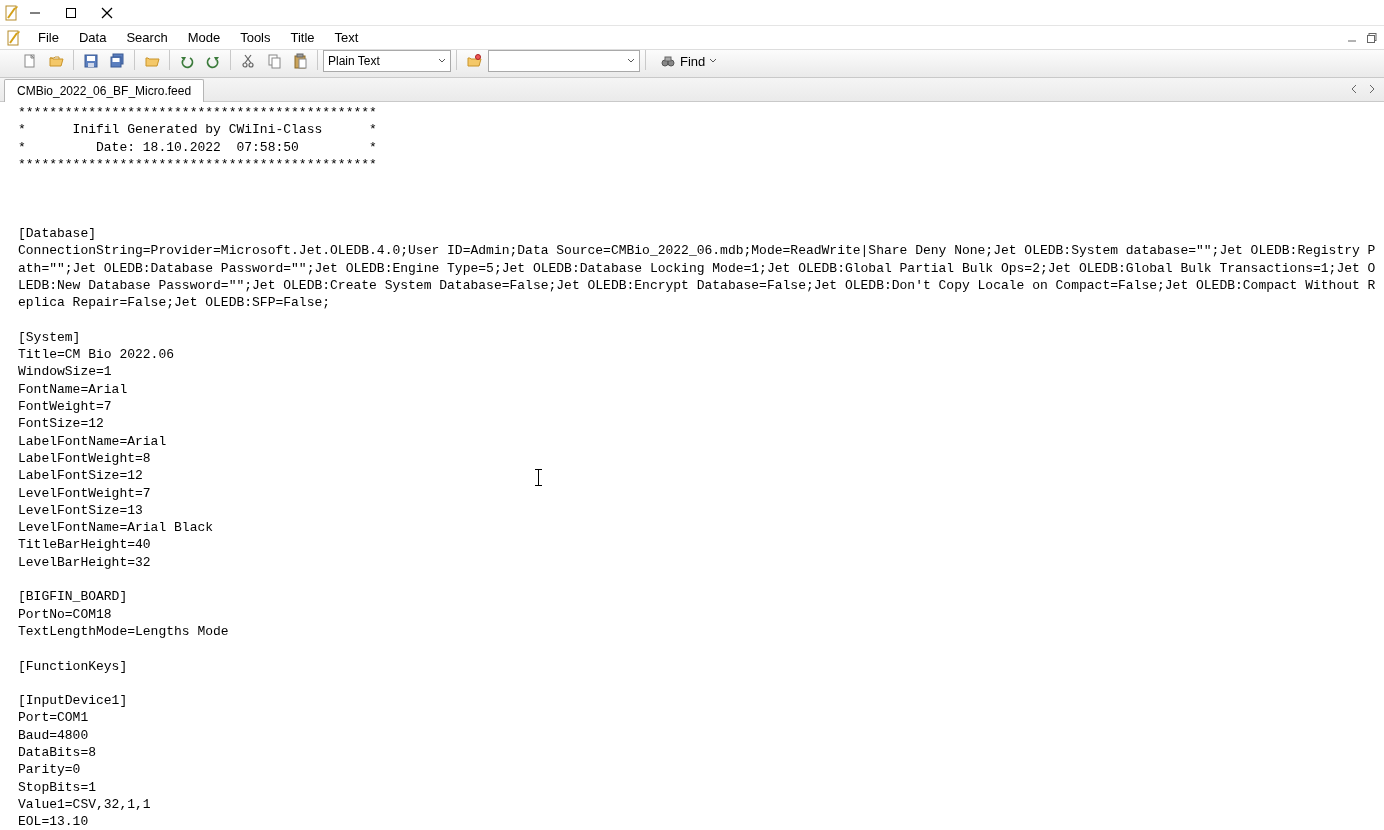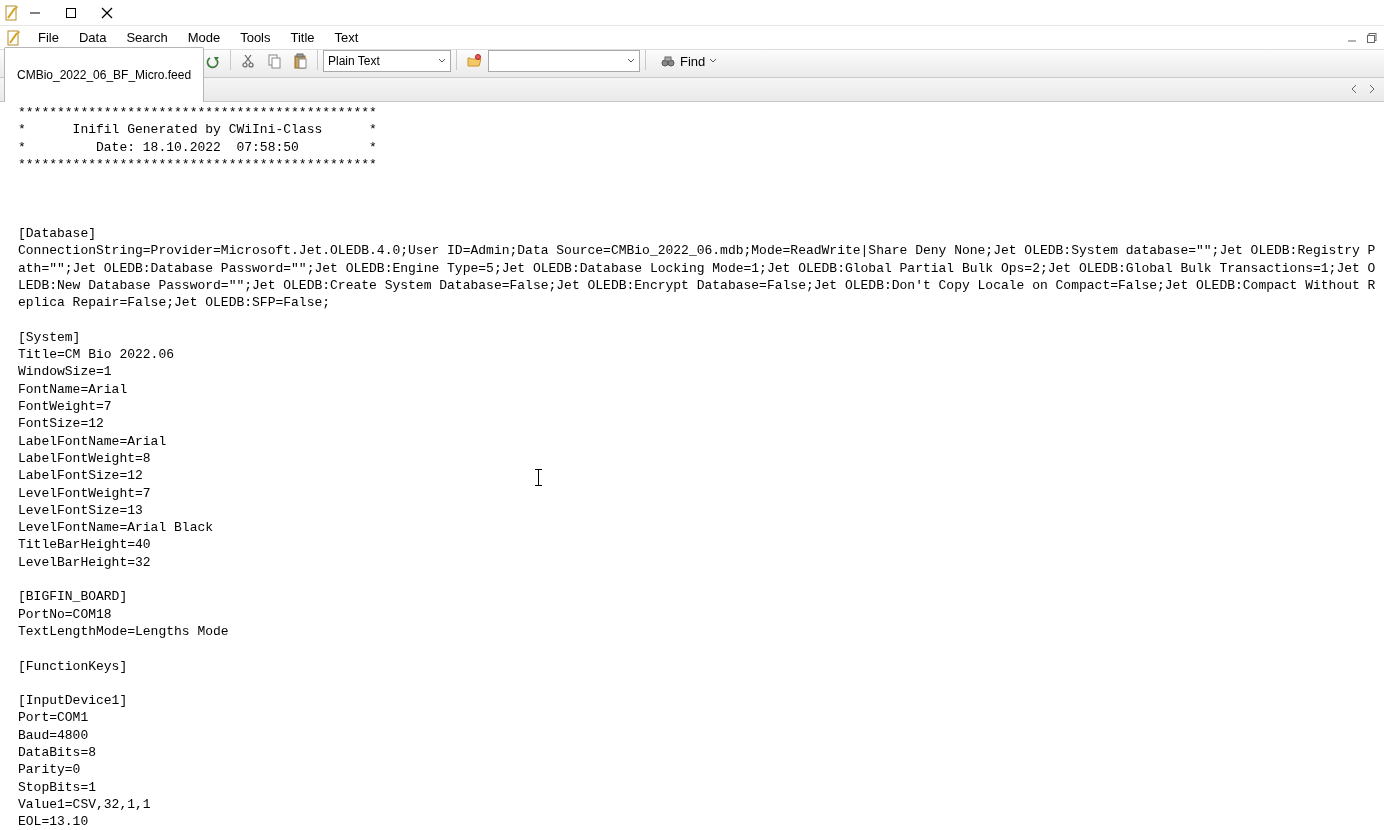--- a/index.html
+++ b/index.html
@@ -65,21 +65,21 @@
 
 .tabbar {
   height: 24px;
   background: linear-gradient(#f5f5f5,#eaeaea);
   border-bottom: 1px solid #c9c9c9;
   display:flex; align-items:flex-end; padding: 0 4px;
   position: relative;
 }
 .tabbar .tab {
   background:#fff; border:1px solid #b5b5b5; border-bottom:none;
-  padding:20px 12px; font-size:12px; border-radius:2px 2px 0 0;
+  padding:4px 12px; font-size:12px; border-radius:2px 2px 0 0;
   position:relative; bottom:-1px;
 }
 .tabbar .tab-nav { position:absolute; right:4px; top:3px; display:flex; gap:2px;}
 .tabbar .tab-nav-btn { width:16px; height:16px; display:flex; align-items:center; justify-content:center; cursor:default;}
 
 .editor {
   font-family: Consolas, "Courier New", monospace;
   font-size: 13px;
   line-height: 17.3px;
   white-space: pre-wrap;

